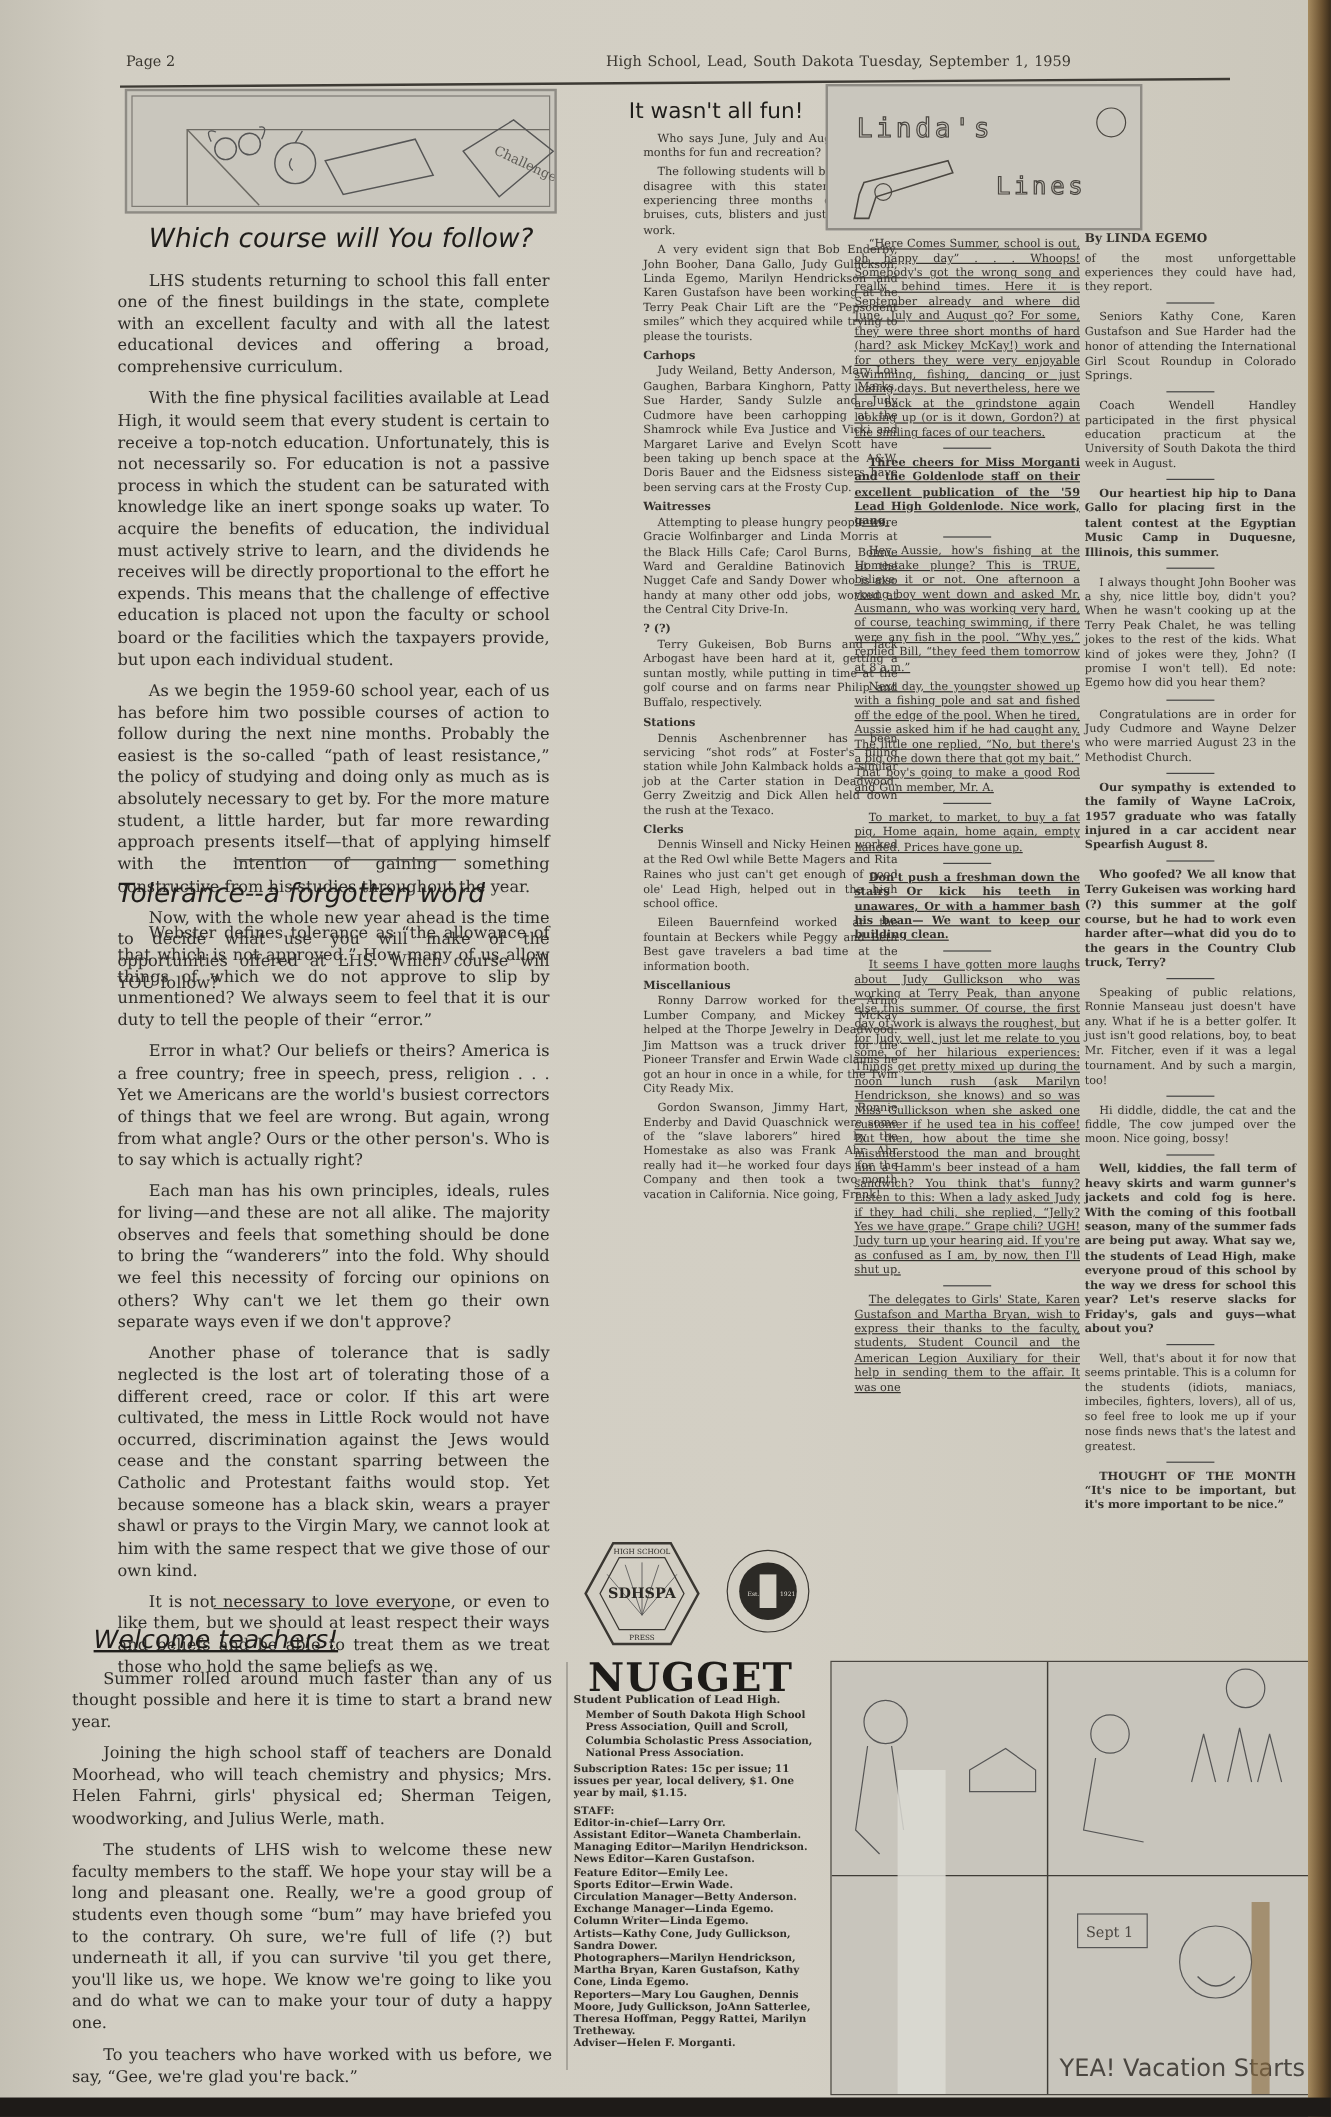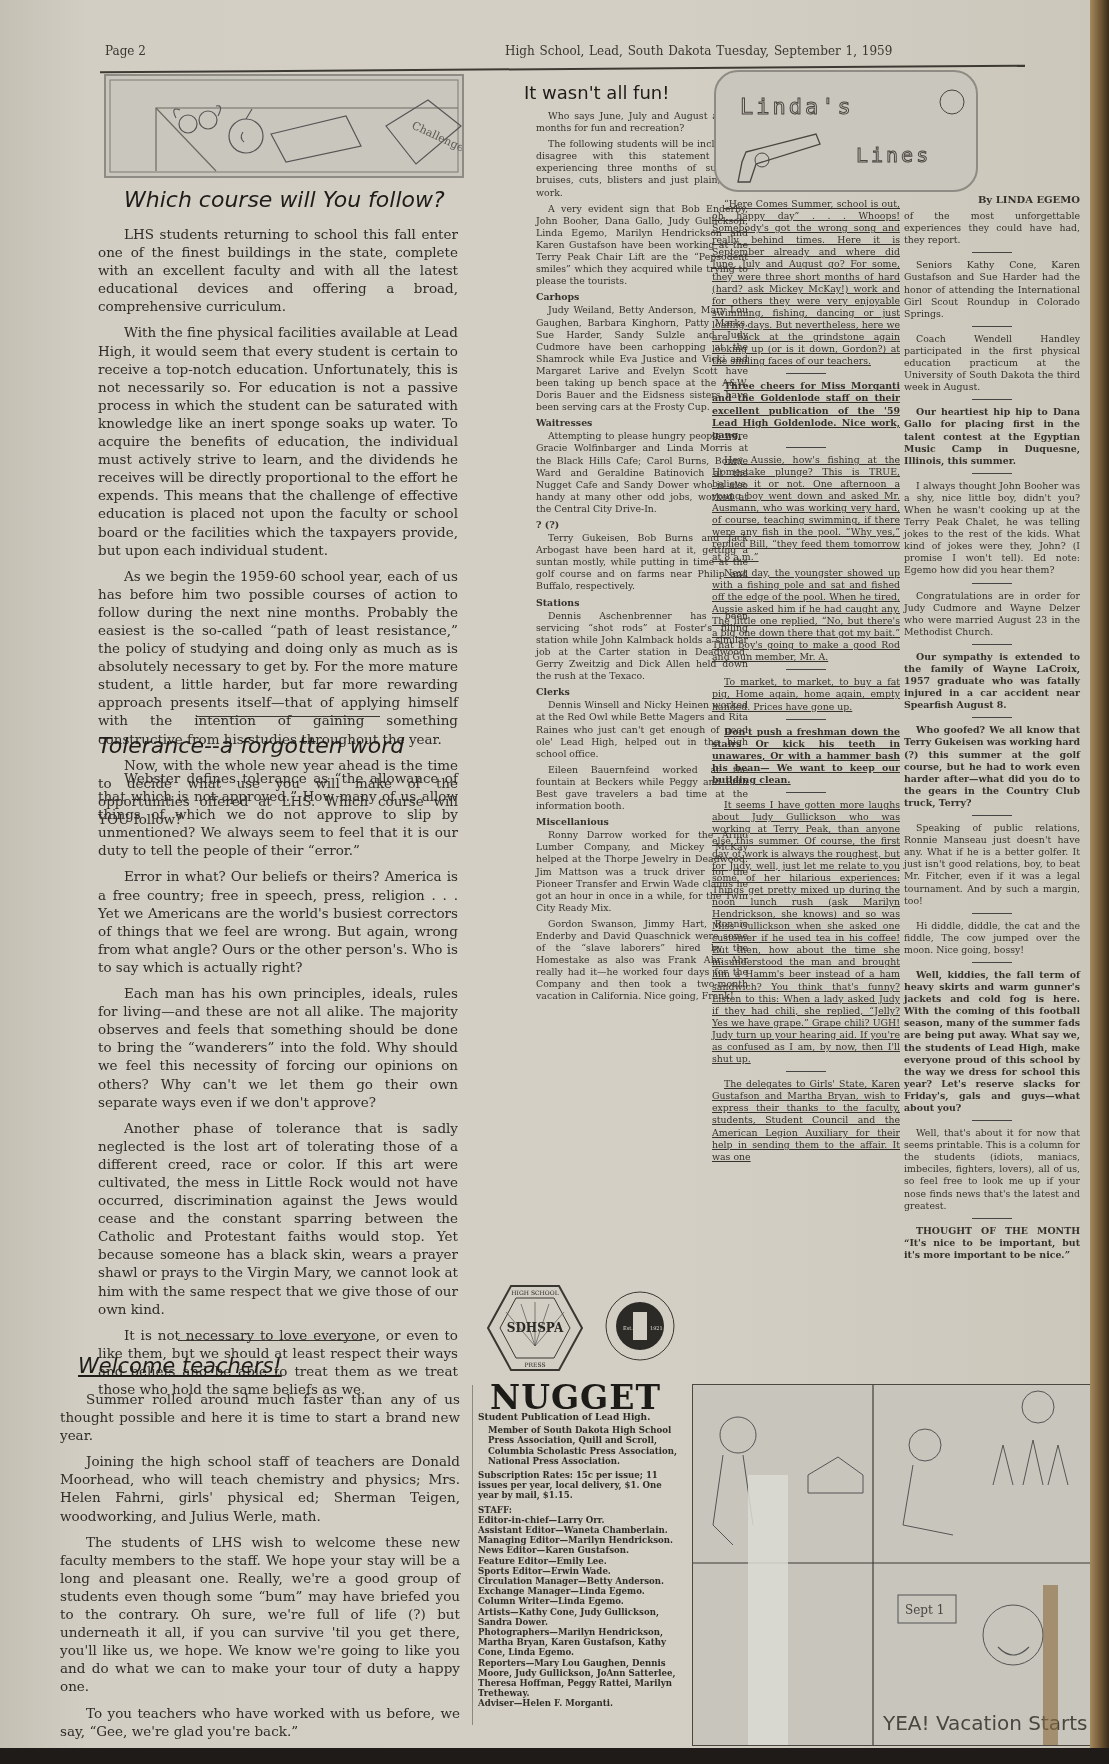--- a/index.html
+++ b/index.html
@@ -45,21 +45,21 @@
   }
   .col-text p { margin:0 0 8px 0; text-indent:26px; }
   .small-text {
     position:absolute; font-size:9.4px; line-height:12.1px; text-align:justify; color:#34312c;
   }
   .small-text p { margin:0 0 4px 0; text-indent:12px; }
   .small-text .sub { font-weight:bold; text-indent:0; margin:4px 0 1px 0; }
   .small-text .b { font-weight:bold; }
   .rule { border-top:1px solid #444; width:40px; margin:6px auto 6px auto; }
   .hrule { position:absolute; border-top:1.5px solid #3a3732; }
-  .byline { font-weight:bold; text-align:right; font-size:10px; text-indent:0 !important; margin:0 0 4px 0 !important;}
+  .byline { font-weight:bold; text-align:left; font-size:10px; text-indent:0 !important; margin:0 0 4px 0 !important;}
   .nugget {
     position:absolute; left:490px; top:1378px; font-family:"DejaVu Serif", serif; font-weight:bold;
     font-size:33px; letter-spacing:1px; color:#1d1b18;
   }
   .staffbox {
     position:absolute; left:478px; top:1412px; width:205px; font-size:8.6px; line-height:10.2px; color:#2f2c27;
     font-weight:bold;
   }
   .staffbox div { margin:0; }
   .staffbox .ind { padding-left:10px; }
@@ -184,21 +184,21 @@
     <div>Sports Editor—Erwin Wade.</div>
     <div>Circulation Manager—Betty Anderson.</div>
     <div>Exchange Manager—Linda Egemo.</div>
     <div>Column Writer—Linda Egemo.</div>
     <div>Artists—Kathy Cone, Judy Gullickson, Sandra Dower.</div>
     <div>Photographers—Marilyn Hendrickson, Martha Bryan, Karen Gustafson, Kathy Cone, Linda Egemo.</div>
     <div>Reporters—Mary Lou Gaughen, Dennis Moore, Judy Gullickson, JoAnn Satterlee, Theresa Hoffman, Peggy Rattei, Marilyn Tretheway.</div>
     <div>Adviser—Helen F. Morganti.</div>
   </div>
 
-  <div class="illus" style="left:714px;top:70px;width:260px;height:118px;border-radius:24px;">
+  <div class="illus" style="left:688px;top:70px;width:260px;height:118px;">
     <svg viewBox="0 0 260 118">
       <text x="24" y="42" font-size="22" fill="none" stroke="#4a4640" stroke-width="1" font-family="DejaVu Sans Mono, monospace" letter-spacing="3">Linda's</text>
       <text x="140" y="90" font-size="20" fill="none" stroke="#4a4640" stroke-width="1" font-family="DejaVu Sans Mono, monospace" letter-spacing="3">Lines</text>
       <path d="M30,80 L100,62 L104,72 L40,92 L34,110 L22,110 L26,90 Z" fill="none" stroke="#4a4640" stroke-width="1.3"></path>
       <circle cx="46" cy="88" r="7" fill="none" stroke="#4a4640" stroke-width="1"></circle>
       <circle cx="236" cy="30" r="12" fill="none" stroke="#4a4640" stroke-width="1"></circle>
     </svg>
   </div>
 
   <div class="small-text" style="left:712px;top:198px;width:188px;text-decoration:underline;">

